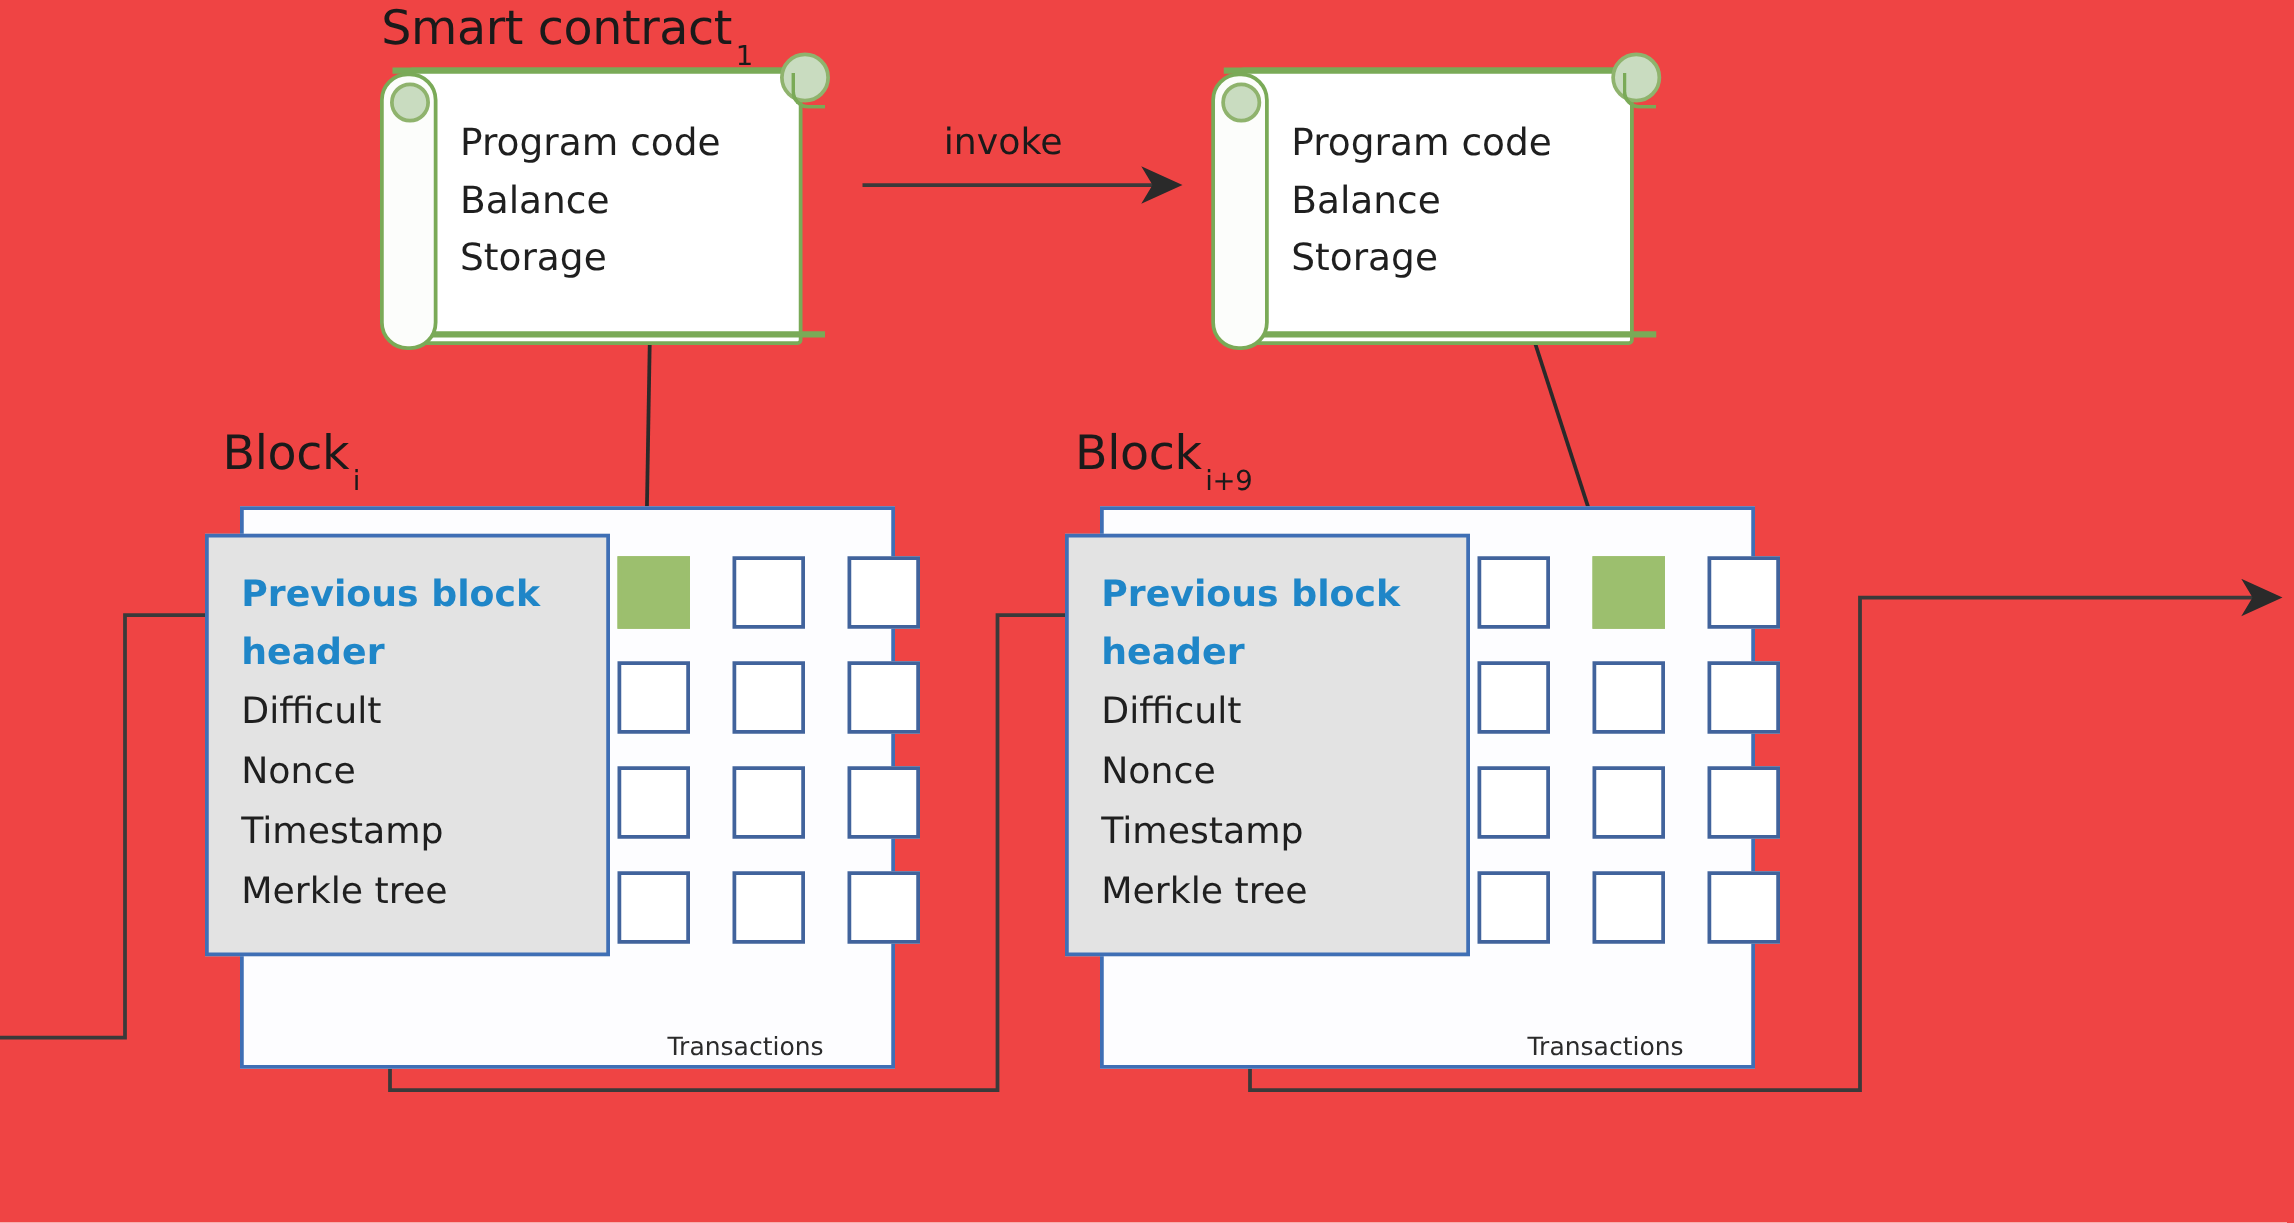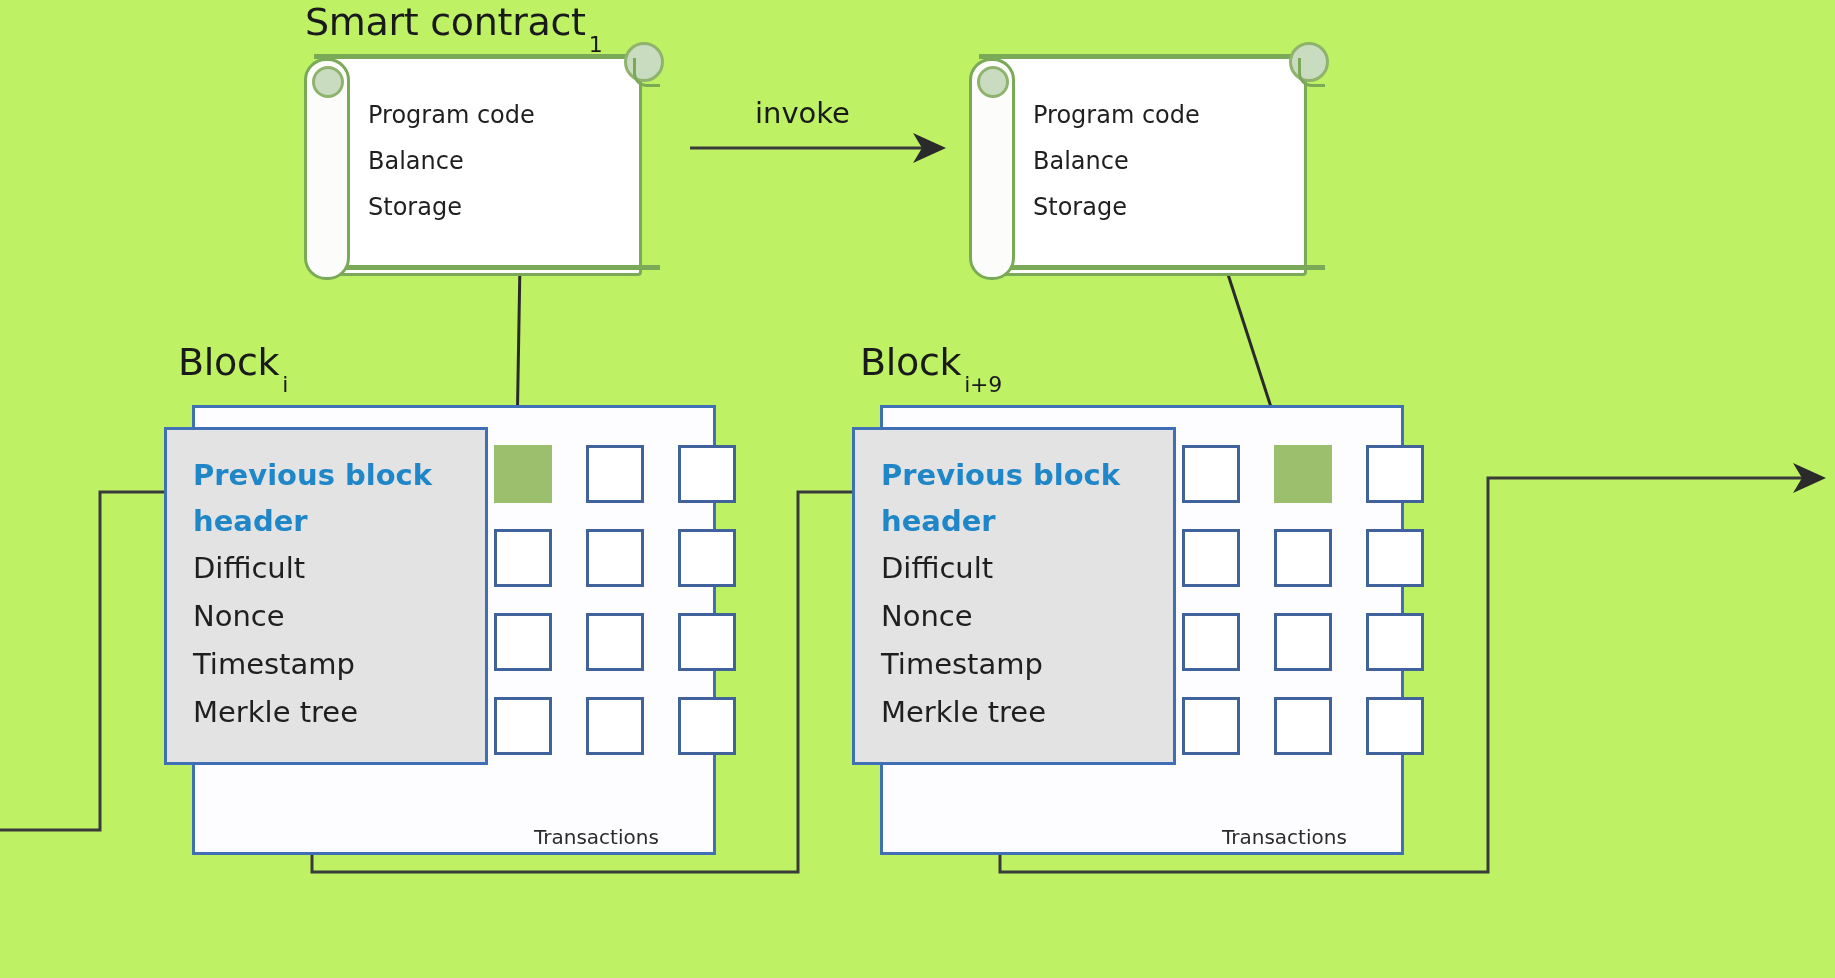--- a/index.html
+++ b/index.html
@@ -1,37 +1,37 @@
 <!DOCTYPE html>
 <html><head>
 <meta charset="utf-8">
 <style>
   html,body{margin:0;padding:0;background:#ffffff;}
   body{font-family:"DejaVu Sans","Liberation Sans",sans-serif;}
-  #stage{position:relative;width:1835px;height:978px;background:#bef264;overflow:hidden;}
+  #stage{position:relative;width:1835px;height:978px;background:#ef4444;overflow:hidden;}
 
   .lbl{position:absolute;color:#1a1a1a;white-space:nowrap;}
   .title-lbl{font-size:38px;letter-spacing:-0.3px;}
   .sub{font-size:22px;vertical-align:sub;position:relative;top:8px;left:3px;}
 
   
   .scroll{position:absolute;}
   .scroll .body{position:absolute;left:36px;top:14px;right:38px;bottom:14px;
       background:#fff;border:3px solid #7aaa57;border-radius:4px;}
   .scroll .topbar{position:absolute;left:24px;top:14px;right:20px;height:5px;background:#7aaa57;}
   .scroll .botbar{position:absolute;left:24px;bottom:20px;right:20px;height:5px;background:#7aaa57;}
   .scroll .curl-l{position:absolute;left:14px;top:18px;width:40px;bottom:10px;
       border:3px solid #7aaa57;border-radius:22px 22px 22px 22px;background:#fcfdfb;}
   .scroll .curl-l-inner{position:absolute;left:22px;top:26px;width:26px;height:26px;
       border:3px solid #8fb36d;border-radius:50%;background:#c9dcc0;}
   .scroll .curl-r{position:absolute;right:16px;top:2px;width:34px;height:34px;
       border:3px solid #8fb36d;border-radius:50%;background:#c9dcc0;}
   .scroll .curl-r-tail{position:absolute;right:20px;top:18px;width:24px;height:26px;
       border-left:3px solid #7aaa57;border-bottom:3px solid #7aaa57;border-radius:0 0 0 14px;}
-  .scroll .txt{position:absolute;left:78px;top:52px;font-size:24px;line-height:46px;color:#1f1f1f;}
+  .scroll .txt{position:absolute;left:78px;top:52px;font-size:30px;line-height:46px;color:#1f1f1f;}
 
   
   .blockwrap{position:absolute;}
   .block-outer{position:absolute;left:28px;top:0;right:0;bottom:0;
       border:3px solid #3f6fb5;background:#fdfdff;}
   .hdr-box{position:absolute;left:0;top:22px;width:320px;height:330px;
       border:3px solid #3f6fb5;background:#e3e3e3;}
   .hdr-txt{position:absolute;left:26px;top:22px;font-size:29px;line-height:48px;color:#1f1f1f;}
   .hdr-txt .hl{color:#1f86c8;font-weight:bold;display:block;line-height:46px;}
   .txgrid{position:absolute;display:grid;grid-template-columns:repeat(3,56px);

